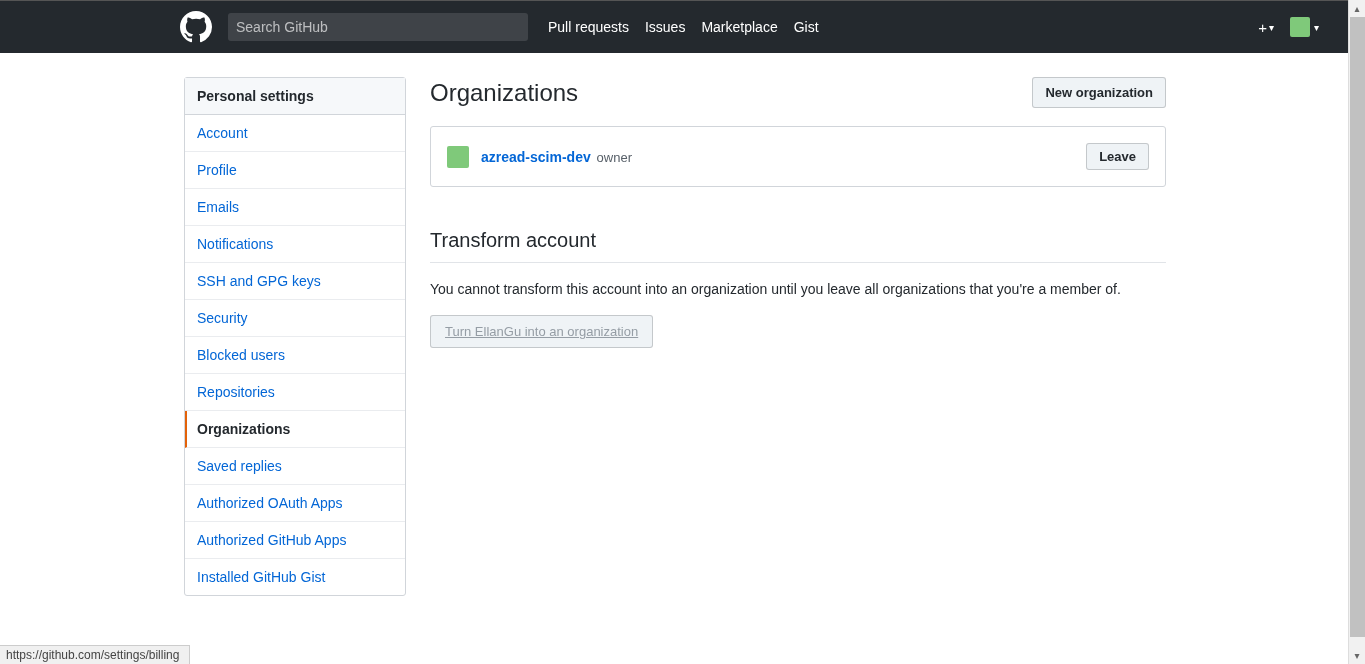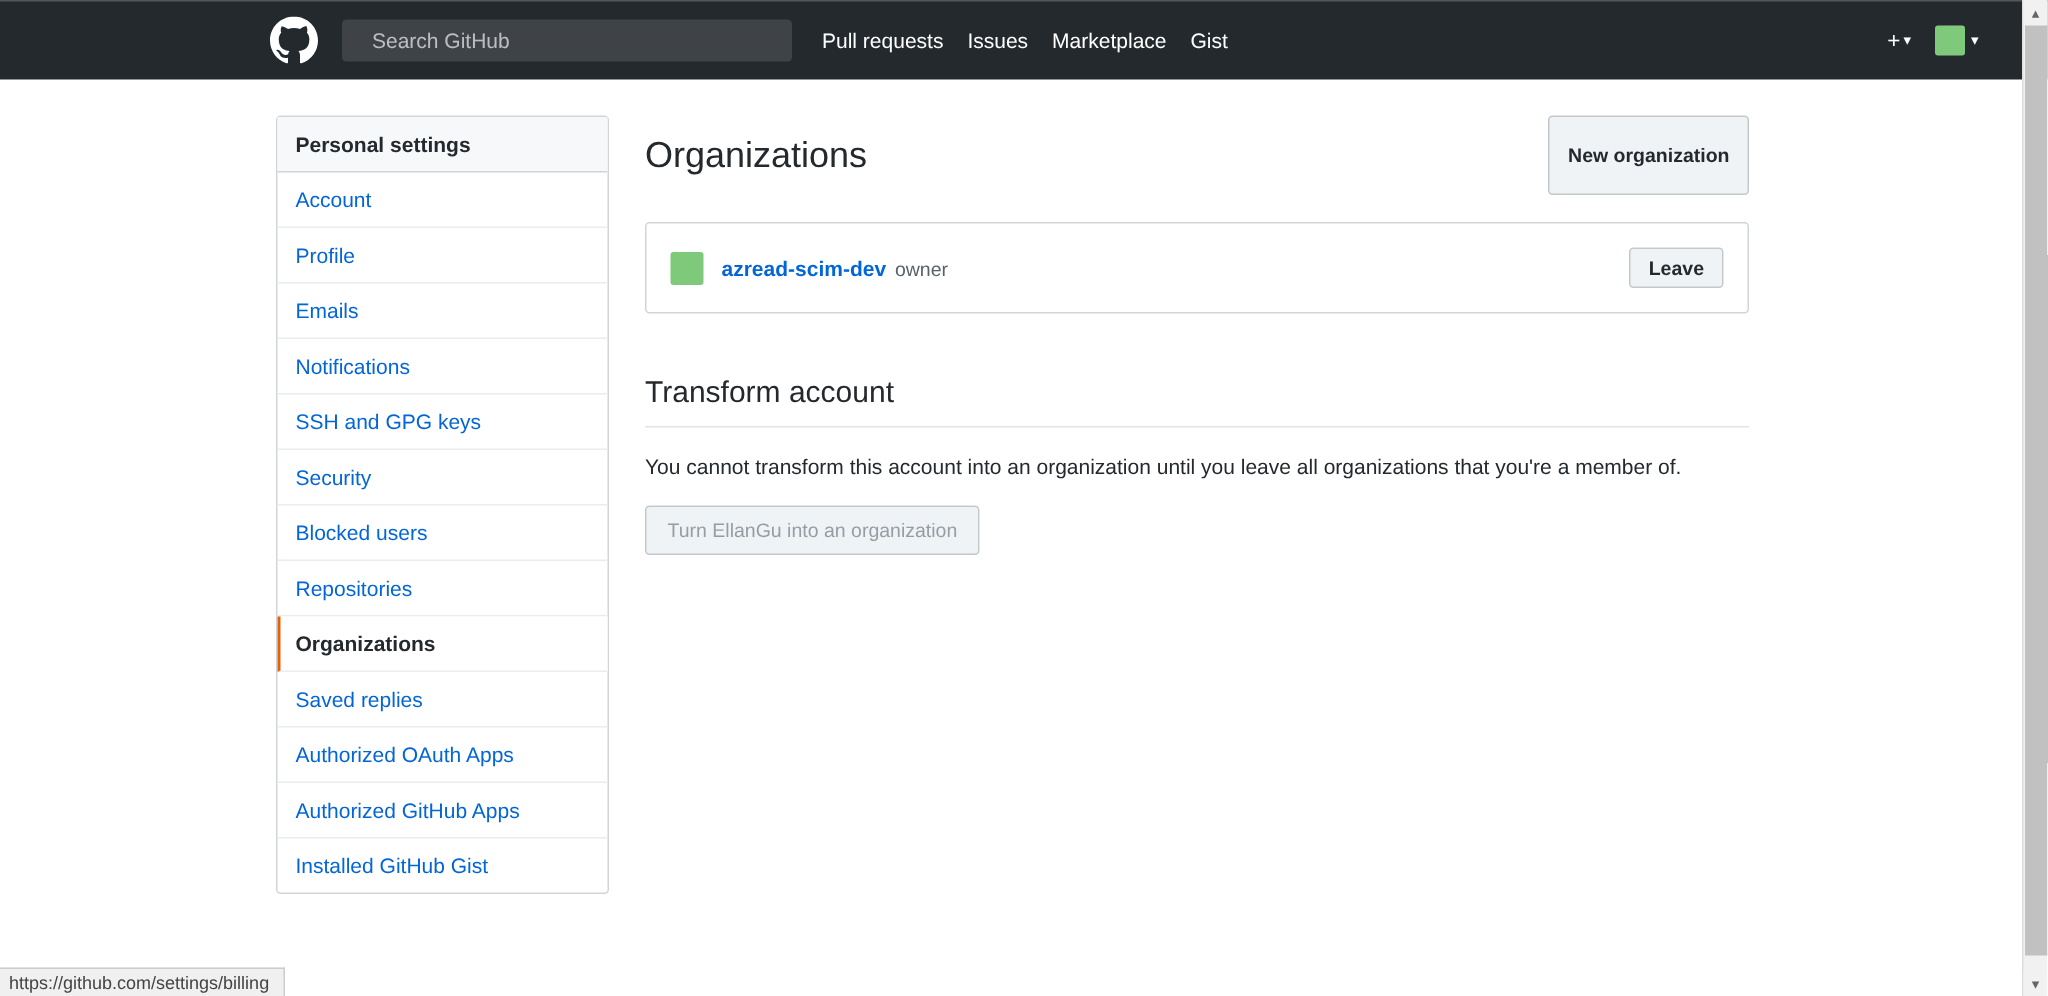--- a/index.html
+++ b/index.html
@@ -31,21 +31,21 @@
   .search-wrap {
     position: relative;
     width: 300px;
   }
   .search {
     background: rgba(255,255,255,0.125);
     border: none;
     border-radius: 3px;
     height: 28px;
     width: 300px;
-    padding: 0 20px;
+    padding: 0 8px;
     color: #fff;
     font-size: 14px;
   }
   .search::placeholder { color: rgba(255,255,255,0.65); }
   .navlinks { display: flex; gap: 16px; margin-left: 20px; }
   .navlinks a {
     color: #fff; text-decoration: none; font-weight: 400; font-size: 14px;
   }
   .right-tools {
     margin-left: auto;
@@ -106,21 +106,21 @@
   }
   .main-header {
     display: flex; align-items: center; justify-content: space-between;
     margin-bottom: 18px;
   }
   .main-title { font-size: 24px; font-weight: 400; }
   .btn {
     background: #eff3f6;
     border: 1px solid rgba(27,31,35,0.2);
     border-radius: 3px;
-    padding: 18px 12px;
+    padding: 7px 12px;
     font-size: 13px;
     font-weight: 600;
     color: #24292e;
     cursor: pointer;
   }
   .org-box {
     border: 1px solid #d1d5da;
     border-radius: 3px;
     padding: 16px;
     display: flex;
@@ -140,20 +140,21 @@
     border-bottom: 1px solid #e1e4e8;
     margin-bottom: 18px;
   }
   .info-text { color: #24292e; font-size: 14px; margin-bottom: 18px; }
   .btn.disabled {
     color: #959da5;
     background: #eff3f6;
     cursor: not-allowed;
     font-weight: 400;
     padding: 8px 14px;
+    text-decoration: underline;
   }
   .status-bar {
     position: absolute;
     left: 0; bottom: 0;
     background: #f0f0f0;
     border: 1px solid #ccc;
     border-left: none; border-bottom: none;
     padding: 2px 10px 2px 6px;
     font-size: 12px;
     color: #444;

